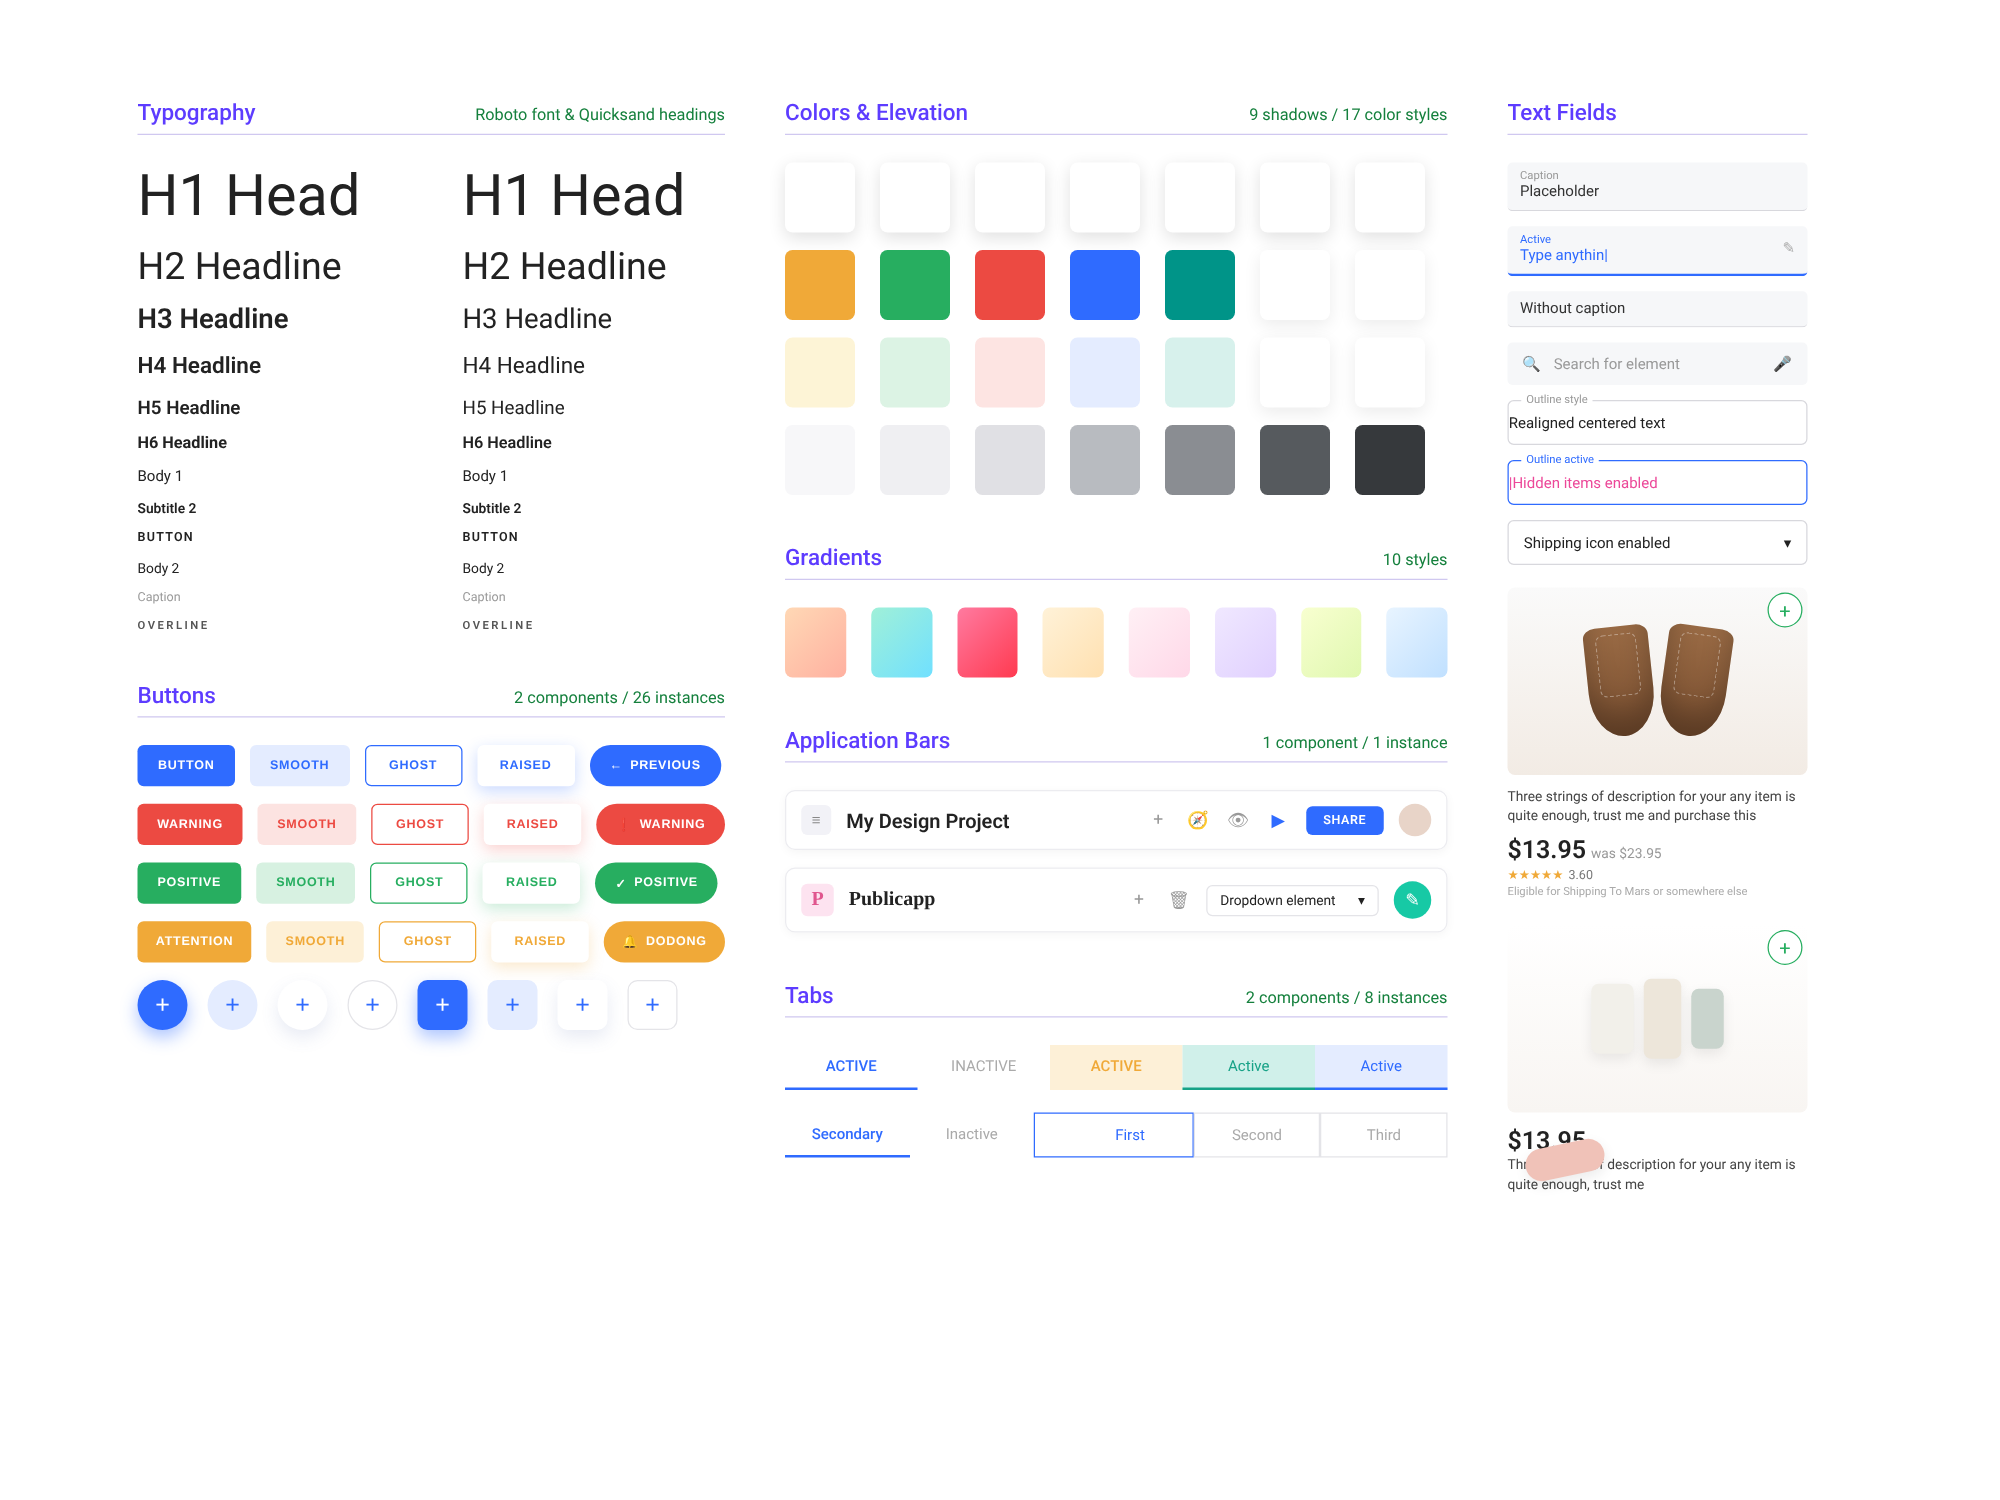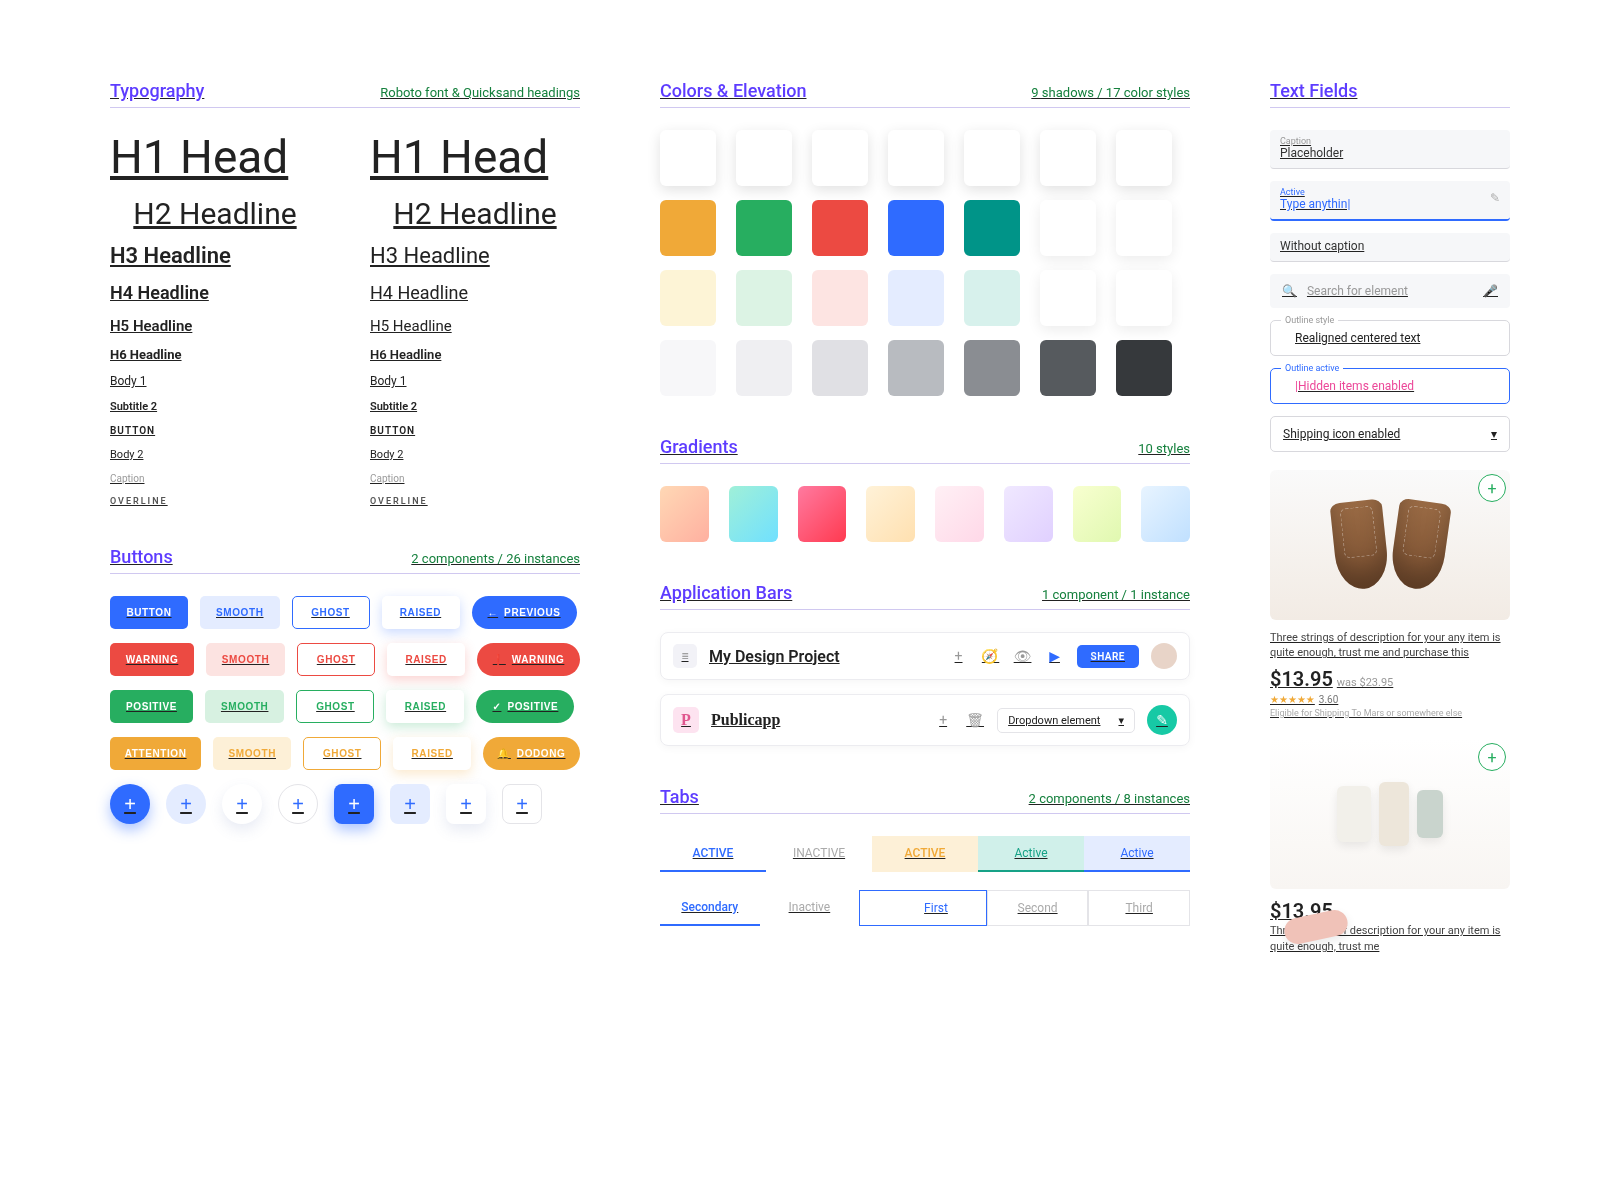--- a/index.html
+++ b/index.html
@@ -1,25 +1,25 @@
 <!DOCTYPE html>
 <html><head>
 <meta charset="utf-8">
 <style>
 * { box-sizing: border-box; margin: 0; padding: 0; }
 body { font-family: -apple-system, Roboto, sans-serif; background: #fff; width: 1600px; height: 1200px; padding: 80px 110px; color: #222; }
-.grid { display: grid; grid-template-columns: 470px 530px 240px; gap: 80px; text-decoration: underline; }
+.grid { display: grid; grid-template-columns: 470px 530px 240px; gap: 48px; }
 .section { margin-bottom: 40px; }
 .sec-head { display: flex; justify-content: space-between; align-items: baseline; border-bottom: 1px solid #d0c8f0; padding-bottom: 6px; margin-bottom: 22px; }
 .sec-head h2 { color: #5d3cff; font-size: 18px; font-weight: 500; }
 .sec-head span { color: #15803d; font-size: 13px; }
 .typo-cols { display: flex; gap: 50px; }
 .typo-col { flex: 1; }
 .typo-col .h1 { font-size: 46px; font-weight: 400; margin-bottom: 12px; }
-.typo-col .h2 { font-size: 30px; font-weight: 400; margin-bottom: 12px; text-align: center; }
+.typo-col .h2 { font-size: 30px; font-weight: 400; margin-bottom: 12px; }
 .typo-col .h3 { font-size: 22px; font-weight: 600; margin-bottom: 14px; }
 .typo-col .h4 { font-size: 18px; font-weight: 600; margin-bottom: 14px; }
 .typo-col .h5 { font-size: 15px; font-weight: 600; margin-bottom: 12px; }
 .typo-col .h6 { font-size: 13px; font-weight: 700; margin-bottom: 12px; }
 .typo-col .body1 { font-size: 12px; margin-bottom: 12px; }
 .typo-col .sub2 { font-size: 11px; font-weight: 600; margin-bottom: 12px; }
 .typo-col .btntxt { font-size: 10px; letter-spacing: 1px; font-weight: 600; margin-bottom: 12px; }
 .typo-col .body2 { font-size: 11px; margin-bottom: 12px; }
 .typo-col .cap { font-size: 10px; color: #999; margin-bottom: 12px; }
 .typo-col .over { font-size: 9px; letter-spacing: 2px; font-weight: 600; color: #555; }
@@ -75,21 +75,21 @@
 .tab.boxed { border: 1px solid #e4e4e8; }
 .tab.boxed.active { border: 1px solid #2f6bff; color: #2f6bff; padding-left: 30px; }
 .field { background: #f6f7f9; border-radius: 4px; padding: 6px 10px 8px; margin-bottom: 12px; position: relative; border-bottom: 1px solid #d8d8dd; }
 .field .cap { font-size: 9px; color: #999; }
 .field .val { font-size: 12px; color: #333; }
 .field.active { border-bottom: 2px solid #2f6bff; }
 .field.active .cap, .field.active .val { color: #2f6bff; }
 .field .edit-ic { position: absolute; right: 10px; top: 10px; color: #aaa; font-size: 12px; }
 .search-field { display: flex; align-items: center; gap: 10px; background: #f6f7f9; padding: 10px 12px; border-radius: 4px; margin-bottom: 12px; color: #999; font-size: 12px; }
 .search-field .mic { margin-left: auto; color: #7050ff; }
-.outfield { border: 1px solid #d8d8dd; border-radius: 5px; padding: 10px 24px; margin-bottom: 12px; font-size: 12px; position: relative; }
+.outfield { border: 1px solid #d8d8dd; border-radius: 5px; padding: 10px 0; margin-bottom: 12px; font-size: 12px; position: relative; }
 .outfield .lbl { position: absolute; top: -6px; left: 10px; background: #fff; padding: 0 4px; font-size: 9px; color: #999; }
 .outfield.active { border-color: #2f6bff; }
 .outfield.active .lbl { color: #2f6bff; }
 .ddfield { border: 1px solid #d8d8dd; border-radius: 5px; padding: 10px 12px; margin-bottom: 18px; font-size: 12px; display: flex; justify-content: space-between; align-items: center; }
 .product { margin-bottom: 20px; position: relative; }
 .product-img { width: 100%; height: 150px; border-radius: 6px; margin-bottom: 10px; display: flex; align-items: center; justify-content: center; gap: 8px; }
 .product-img.boots { background: linear-gradient(#fafafa, #f2ebe4); }
 .boot { width: 52px; height: 88px; background: linear-gradient(#9a6b45, #7a4f30); border-radius: 10px 10px 26px 26px / 8px 8px 36px 36px; position: relative; box-shadow: inset 0 -18px 22px rgba(0,0,0,0.25); }
 .boot::before { content: ""; position: absolute; top: 6px; left: 50%; transform: translateX(-50%); width: 60%; height: 54%; border: 1px dashed rgba(255,255,255,0.35); border-radius: 6px; }
 .boot.left { transform: rotate(-6deg); }

